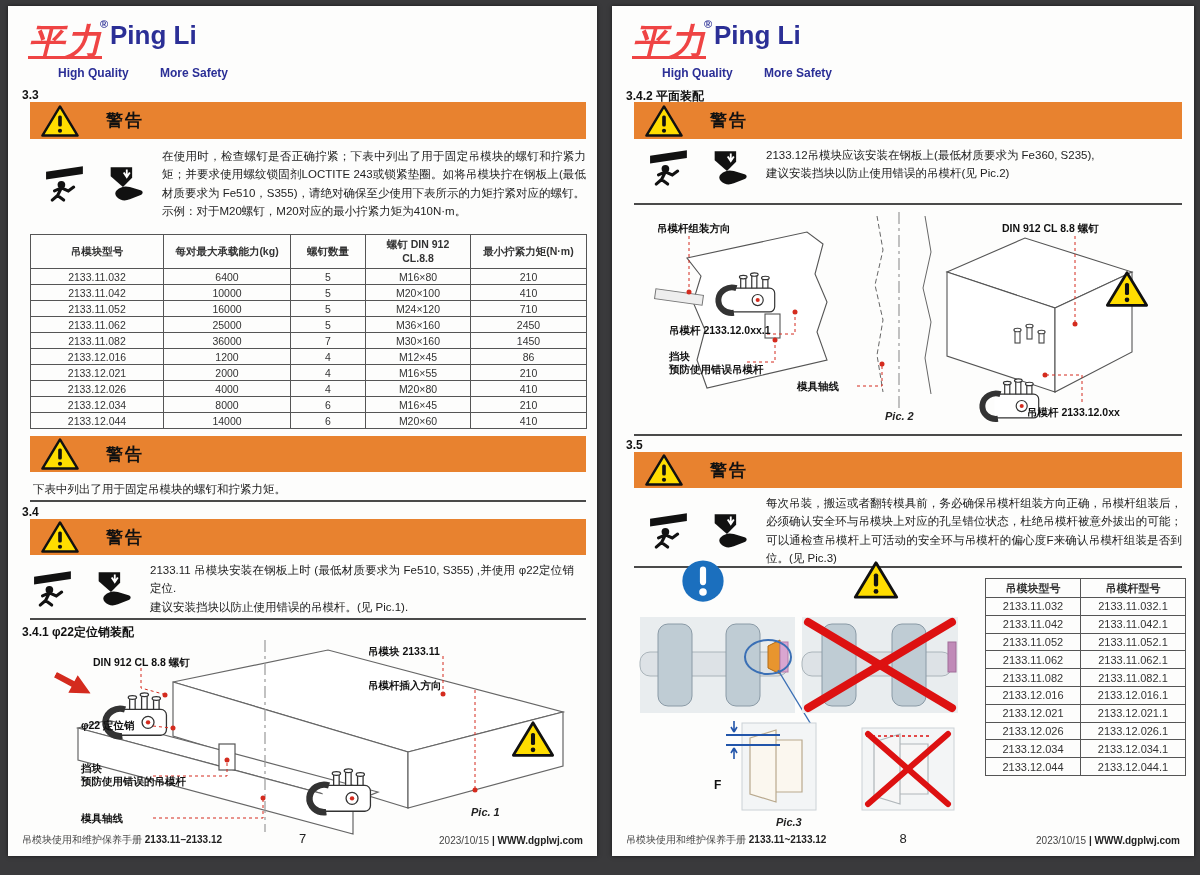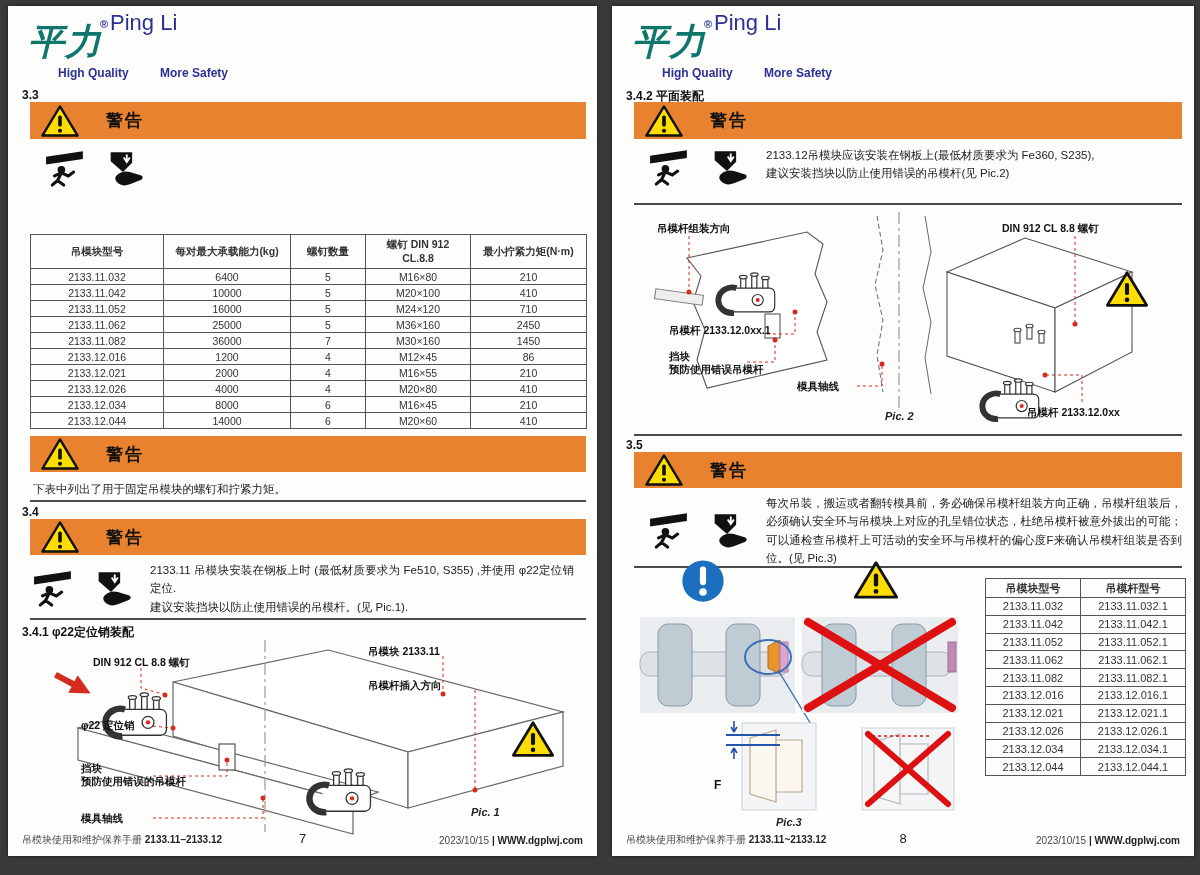--- a/index.html
+++ b/index.html
@@ -9,23 +9,23 @@
     font-family:"Liberation Sans","DejaVu Sans",sans-serif;
     color:#1a1a1a; overflow:hidden;
   }
   .page { position:absolute; top:6px; height:850px; background:#fdfdfc; overflow:hidden;
           box-shadow:0 0 4px rgba(0,0,0,.6); }
   #page-1 { left:8px;  width:589px; }
   #page-2 { left:612px; width:582px; }
 
   
   .logo-cn { position:absolute; left:20px; top:12px; font-size:36px; font-weight:bold;
-             font-style:italic; color:#0f766e; letter-spacing:1px; }
+             font-style:italic; color:#ef4444; letter-spacing:1px;text-decoration:underline; }
   .logo-reg { position:absolute; left:92px; top:12px; font-size:11px; color:#2B2F96; font-weight:bold;}
-  .logo-en { position:absolute; left:102px; top:4px; font-size:22px; color:#2B2F96; font-weight:400;}
+  .logo-en { position:absolute; left:102px; top:14px; font-size:26px; color:#2B2F96; font-weight:700;}
   .tagline1 { position:absolute; left:22px; top:60px; font-size:12px; font-weight:bold; color:#2B2F96;margin-left:28px;}
   .tagline2 { position:absolute; left:152px; top:60px; font-size:12px; font-weight:bold; color:#2B2F96;}
 
   .sec-label { position:absolute; left:14px; font-size:12px; font-weight:bold; color:#111;}
 
   .warn-banner { position:absolute; left:22px; background:#E8822F; display:flex; align-items:center; }
   .warn-banner .tri { width:40px; height:34px; margin-left:10px; }
   .warn-banner .wlabel { font-size:17px; font-weight:bold; color:#111; margin-left:26px; letter-spacing:2px;}
 
   .warn-body { position:absolute; display:flex; }
@@ -119,20 +119,24 @@
 
   <div class="warn-body" style="top:141px; left:22px; width:556px">
     <div class="picto-col">
       <svg class="picto">
           <use href="#picto-fall"></use>
         </svg>
       <svg class="picto">
           <use href="#picto-crush"></use>
         </svg>
     </div>
+    <div class="warn-text">
+      <span>在使用时，检查螺钉是否正确拧紧；下表中列出了用于固定吊模块的螺钉和拧紧力矩；并要求使用螺纹锁固剂LOCTITE 243或锁紧垫圈。如将吊模块拧在钢板上(最低材质要求为 Fe510，S355)，请绝对确保至少使用下表所示的力矩拧紧对应的螺钉。</span><br>
+      <span>示例：对于M20螺钉，M20对应的最小拧紧力矩为410N·m。</span>
+    </div>
   </div>
 
   <table class="dtable" id="spec-table" style="top:228px; left:22px; width:556px">
     <colgroup>
         <col style="width:133px">
         <col style="width:127px">
         <col style="width:75px">
         <col style="width:105px">
         <col style="width:116px">
       </colgroup>

